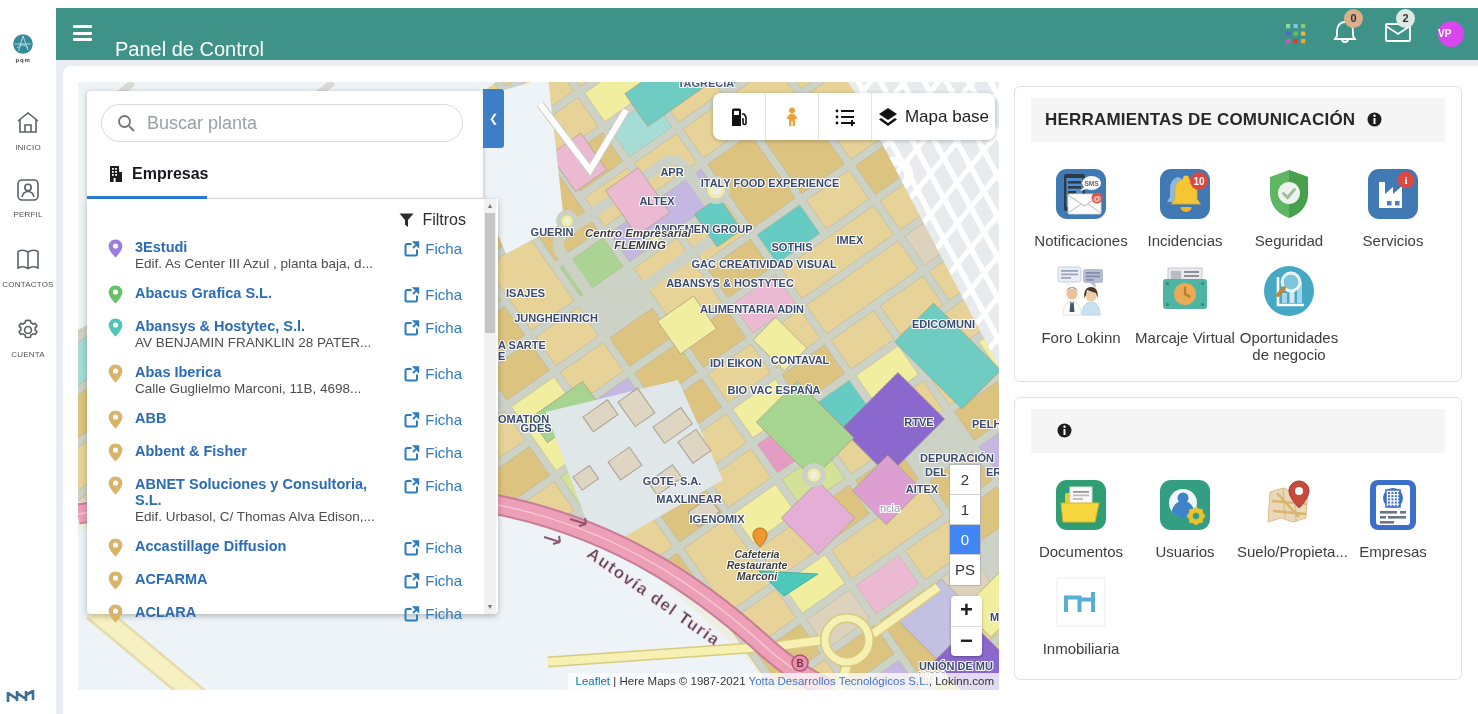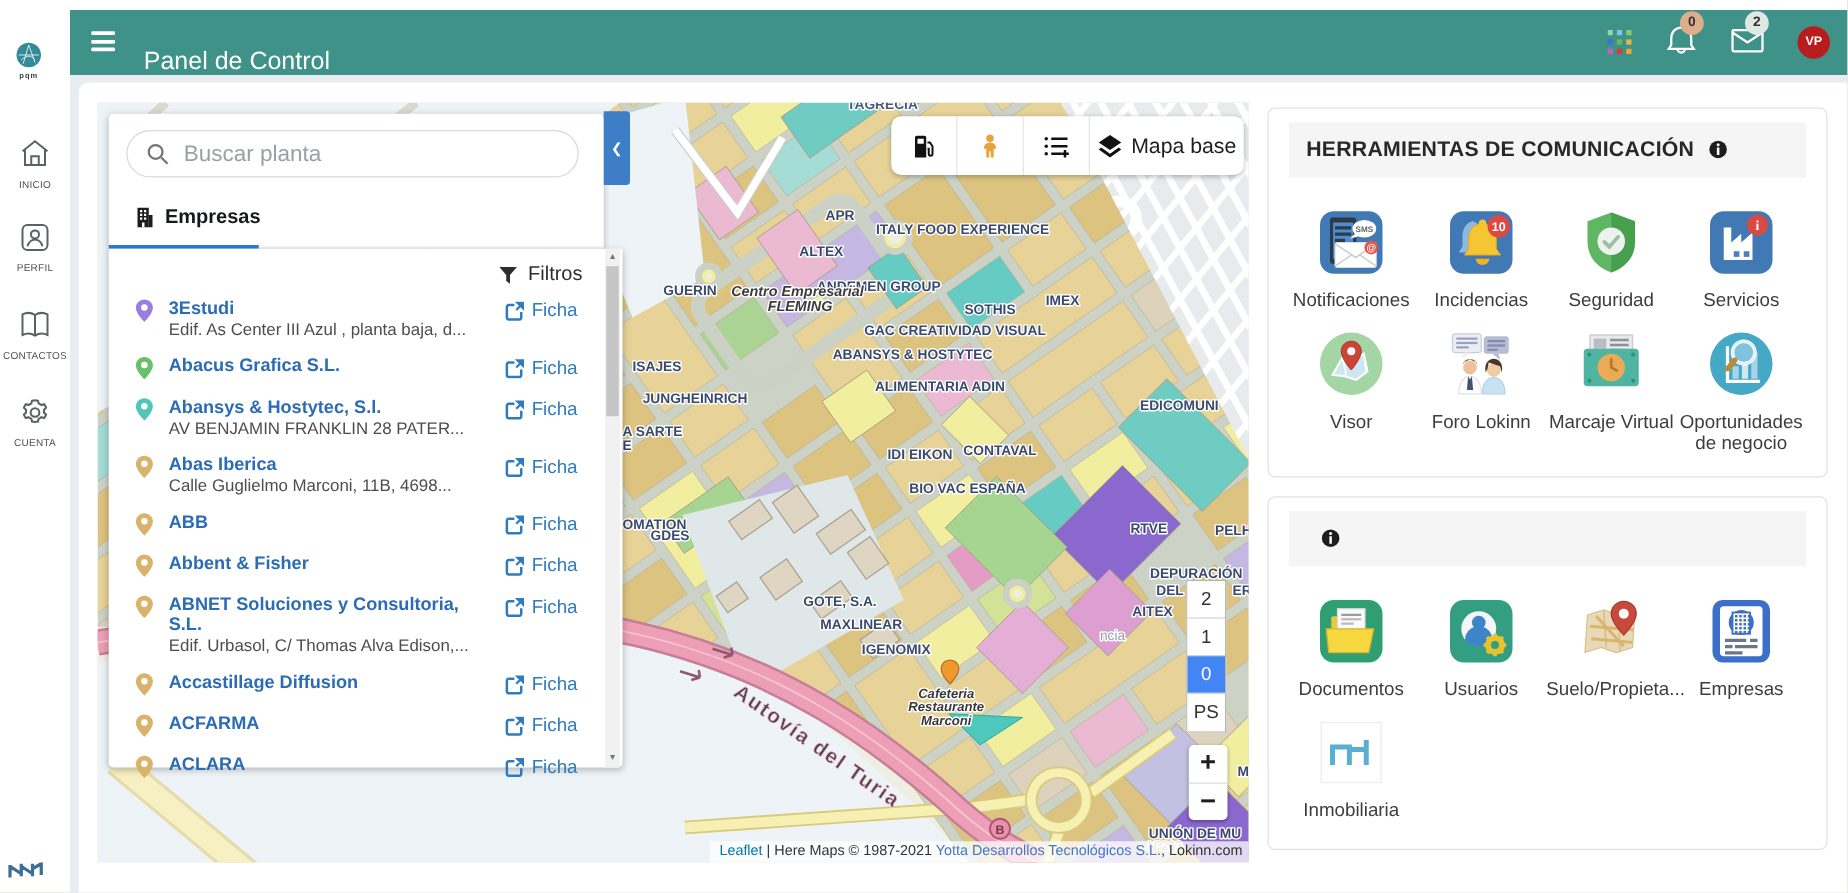--- a/index.html
+++ b/index.html
@@ -44,21 +44,21 @@
 #sthumb { position:absolute; left:1px; top:14px; width:10px; height:120px; background:#c5c5c5; }
 #sbar .ar { position:absolute; left:0; width:12px; height:14px; color:#777; font-size:7px; text-align:center; line-height:14px; }
 .rcard { position:absolute; left:958px; width:448px; background:#fff; border:1px solid #e2e2e2; border-radius:6px; }
 .rhead { margin:11px 16px 0 16px; height:44px; background:#f5f5f5; line-height:44px; padding-left:14px; font-size:17px; font-weight:bold; color:#282828; letter-spacing:0.2px; }
 .tiles { display:flex; flex-wrap:wrap; padding:10px 14px 0 14px; }
 .tile { width:104px; text-align:center; margin-top:16px; }
 .tic { height:56px; display:flex; align-items:flex-start; justify-content:center; }
 .tlab { margin-top:8px; font-size:15px; color:#3d3d3d; line-height:17px; }
 #hicons { position:absolute; right:14px; top:0; height:52px; display:flex; align-items:center; gap:26px; }
 .badge { position:absolute; top:-10px; left:12px; width:19px; height:19px; border-radius:50%; font-size:11px; font-weight:bold; color:#333; text-align:center; line-height:19px; }
-#avatar { width:26px; height:26px; border-radius:50%; background:#b91c1c; color:#fff; font-size:10px; font-weight:bold; text-align:center; line-height:26px; }
+#avatar { width:26px; height:26px; border-radius:50%; background:#d946ef; color:#fff; font-size:10px; font-weight:bold; line-height:26px; }
 </style></head>
 <body>
 <div class="abs" id="content">
   <div id="bigcard"></div>
   <div class="abs" id="mapbox" style="position:absolute;left:22px;top:22px;">
     <svg width="921" height="608" viewBox="0 0 921 608" style="position:absolute;left:0;top:0">
 <rect width="921" height="608" fill="#efeee3"></rect>
 <clipPath id="park">
           <polygon points="0,245 320,70 415,0 770,0 921,240 921,608 695,608 650,545 560,465 430,415 240,390 0,420"></polygon>
         </clipPath>
@@ -791,32 +791,20 @@
               <rect x="28" y="33" width="4.5" height="4.5" fill="#4c7dbf"></rect>
 <circle cx="39" cy="12" r="8.5" fill="#d84a44"></circle>
 <text x="39" y="16" font-size="11" font-weight="bold" fill="#fff" text-anchor="middle" font-family="Liberation Serif">i</text>
             </svg>
           </div>
           <div class="tlab">Servicios</div>
         </div>
         <div class="tile">
           <div class="tic">
             <svg width="52" height="52" viewBox="0 0 52 52">
-<circle cx="26" cy="26" r="25" fill="#a3d6a4"></circle>
-<path d="M11,35 l8,-14 8,3 9,-6 3,14 -9,7 -9,-3z" fill="#cde7f2" stroke="#fff" stroke-width="1.6"></path>
-<path d="M19,21 l3,14 M36,18 l2,15" stroke="#fff" stroke-width="1.4"></path>
-<path d="M26,8 c-4.5,0 -8,3.5 -8,8 c0,6 8,15 8,15 c0,0 8,-9 8,-15 c0,-4.5 -3.5,-8 -8,-8z" fill="#cc4437" stroke="#a83328" stroke-width="0.8"></path>
-<circle cx="26" cy="16" r="3.2" fill="#fff"></circle>
-            </svg>
-          </div>
-          <div class="tlab">Visor</div>
-        </div>
-        <div class="tile">
-          <div class="tic">
-            <svg width="52" height="52" viewBox="0 0 52 52">
 <rect x="3" y="2" width="23" height="15" rx="2.5" fill="#eceef5" stroke="#c9cedd"></rect>
 <path d="M12,17 l-1,5 6,-5z" fill="#eceef5"></path>
 <rect x="6" y="5" width="17" height="1.8" fill="#9aa3bd"></rect>
               <rect x="6" y="8.5" width="17" height="1.8" fill="#9aa3bd"></rect>
               <rect x="6" y="12" width="10" height="1.8" fill="#9aa3bd"></rect>
 <rect x="28" y="4" width="20" height="14" rx="2.5" fill="#b9bdd4"></rect>
 <path d="M40,18 l1,5 -6,-5z" fill="#b9bdd4"></path>
 <rect x="31" y="7" width="14" height="1.8" fill="#848cad"></rect>
               <rect x="31" y="10.5" width="14" height="1.8" fill="#848cad"></rect>
               <rect x="31" y="14" width="8" height="1.8" fill="#848cad"></rect>

